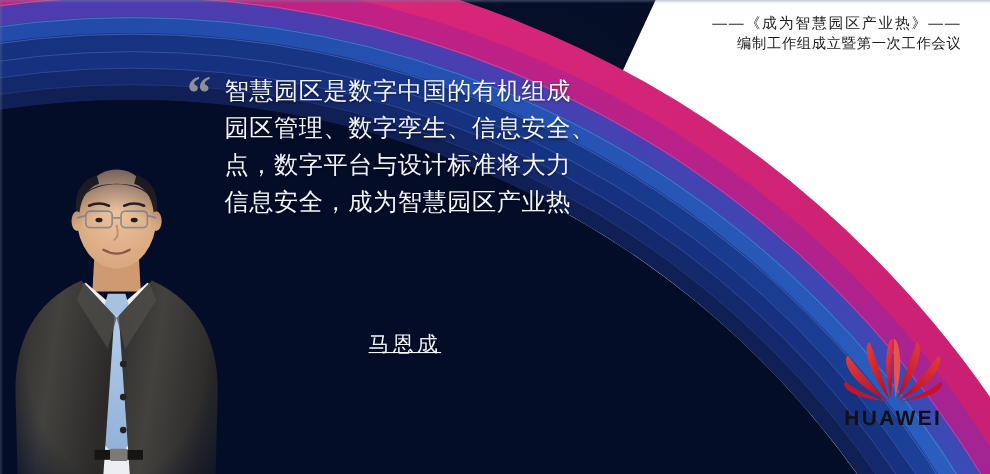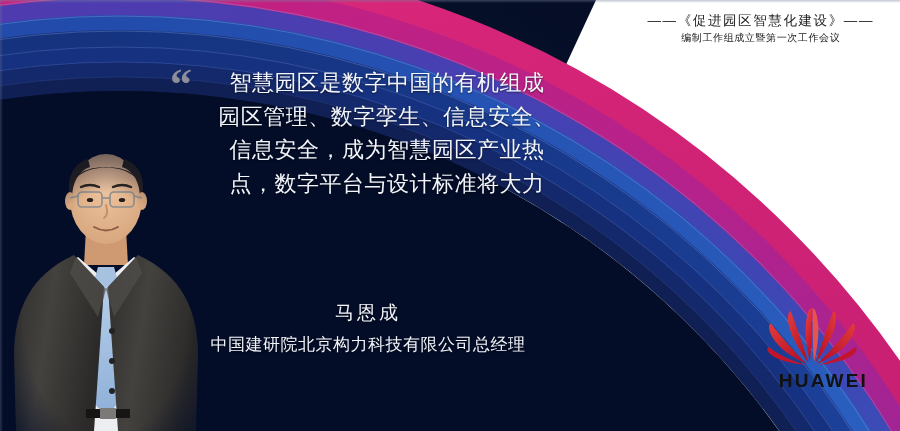--- a/index.html
+++ b/index.html
@@ -84,24 +84,25 @@
     line-height: 1.38;
     z-index: 6;
   }
   .header-line1 {
     font-size: 13.5px;
     letter-spacing: 1.6px;
     white-space: nowrap;
     font-weight: 400;
   }
   .header-line2 {
-    font-size: 10px;
+    font-size: 13px;
     letter-spacing: .6px;
     white-space: nowrap;
     font-weight: 400;
+    text-align: right;
   }
 
   
   .quote-block {
     position: absolute;
     left: 170px;
     top: 66px;
     width: 400px;
     z-index: 5;
   }
@@ -118,21 +119,21 @@
   }
   .quote-lines {
     margin-left: 34px;
     color: #f2f5fb;
     font-size: 22px;
     line-height: 33.5px;
     letter-spacing: .5px;
     font-weight: 400;
     text-shadow: 0 1px 2px rgba(0,0,0,.5);
   }
-  .quote-lines div { white-space: nowrap; text-align: center; }
+  .quote-lines div { white-space: nowrap; }
   .quote-mark-close {
     display: inline-block;
     font-family: "Liberation Serif", "DejaVu Serif", serif;
     font-size: 40px;
     font-weight: 700;
     color: #8d8f98;
     line-height: 0;
     position: relative;
     top: 8px;
     left: 2px;
@@ -145,22 +146,23 @@
     left: 196px;
     top: 300px;
     width: 344px;
     text-align: center;
     z-index: 5;
     color: #f2f5fb;
   }
   .attrib-name {
     font-size: 19px;
     letter-spacing: 3px;
-    margin-bottom: 7px;
+    margin-bottom: 22px;
     text-shadow: 0 1px 2px rgba(0,0,0,.5);
+    text-decoration: underline;
   }
   .attrib-role {
     font-size: 17px;
     letter-spacing: .5px;
     text-shadow: 0 1px 2px rgba(0,0,0,.5);
   }
 
   
   .huawei-logo {
     position: absolute;
@@ -172,21 +174,20 @@
     text-align: center;
   }
   .huawei-mark { width: 104px; height: 62px; display: block; margin: 0 auto; }
   .huawei-word {
     margin-top: 2px;
     font-size: 19px;
     font-weight: 700;
     letter-spacing: 2.2px;
     color: #111111;
     font-family: "Liberation Sans", "DejaVu Sans", sans-serif;
-    text-align: right;
   }
 </style>
 </head>
 <body>
 
 <div id="stage">
 
   <div class="bg-base"></div>
 
   <div class="white-panel"></div>
@@ -320,37 +321,36 @@
       <path d="M105 46 q9 -4 18 0" stroke="#2a2320" stroke-width="2.4" fill="none" stroke-linecap="round"></path>
 
       <path d="M98 64 q3 10 -2 13" stroke="#c08f68" stroke-width="1.8" fill="none" stroke-linecap="round"></path>
       <path d="M86 86 q12 7 24 0" stroke="#8e5a46" stroke-width="2" fill="none" stroke-linecap="round"></path>
 
       <rect x="0" y="0" width="196" height="290" fill="url(#fadeG)"></rect>
     </svg>
   </div>
 
   <div class="header-block">
-    <div class="header-line1">——《促进园区智慧化建设》——</div>
+    <div class="header-line1">——《成为智慧园区产业热》——</div>
     <div class="header-line2">编制工作组成立暨第一次工作会议</div>
   </div>
 
   <div class="quote-block">
     <span class="quote-mark-open">“</span>
     <div class="quote-lines">
       <div>智慧园区是数字中国的有机组成</div>
       <div>园区管理、数字孪生、信息安全、</div>
+      <div>点，数字平台与设计标准将大力</div>
       <div>信息安全，成为智慧园区产业热</div>
-      <div>点，数字平台与设计标准将大力</div>
     </div>
   </div>
 
   <div class="attribution">
     <div class="attrib-name">马恩成</div>
-    <div class="attrib-role">中国建研院北京构力科技有限公司总经理</div>
   </div>
 
   <div class="huawei-logo">
     <svg class="huawei-mark" viewBox="0 0 200 120" xmlns="http://www.w3.org/2000/svg">
       <defs>
         <linearGradient id="pg1" x1="0" y1="0" x2="1" y2="1">
           <stop offset="0%" stop-color="#e23b3b"></stop>
           <stop offset="100%" stop-color="#b20a22"></stop>
         </linearGradient>
         <linearGradient id="pg2" x1="0" y1="0" x2="0.3" y2="1">

